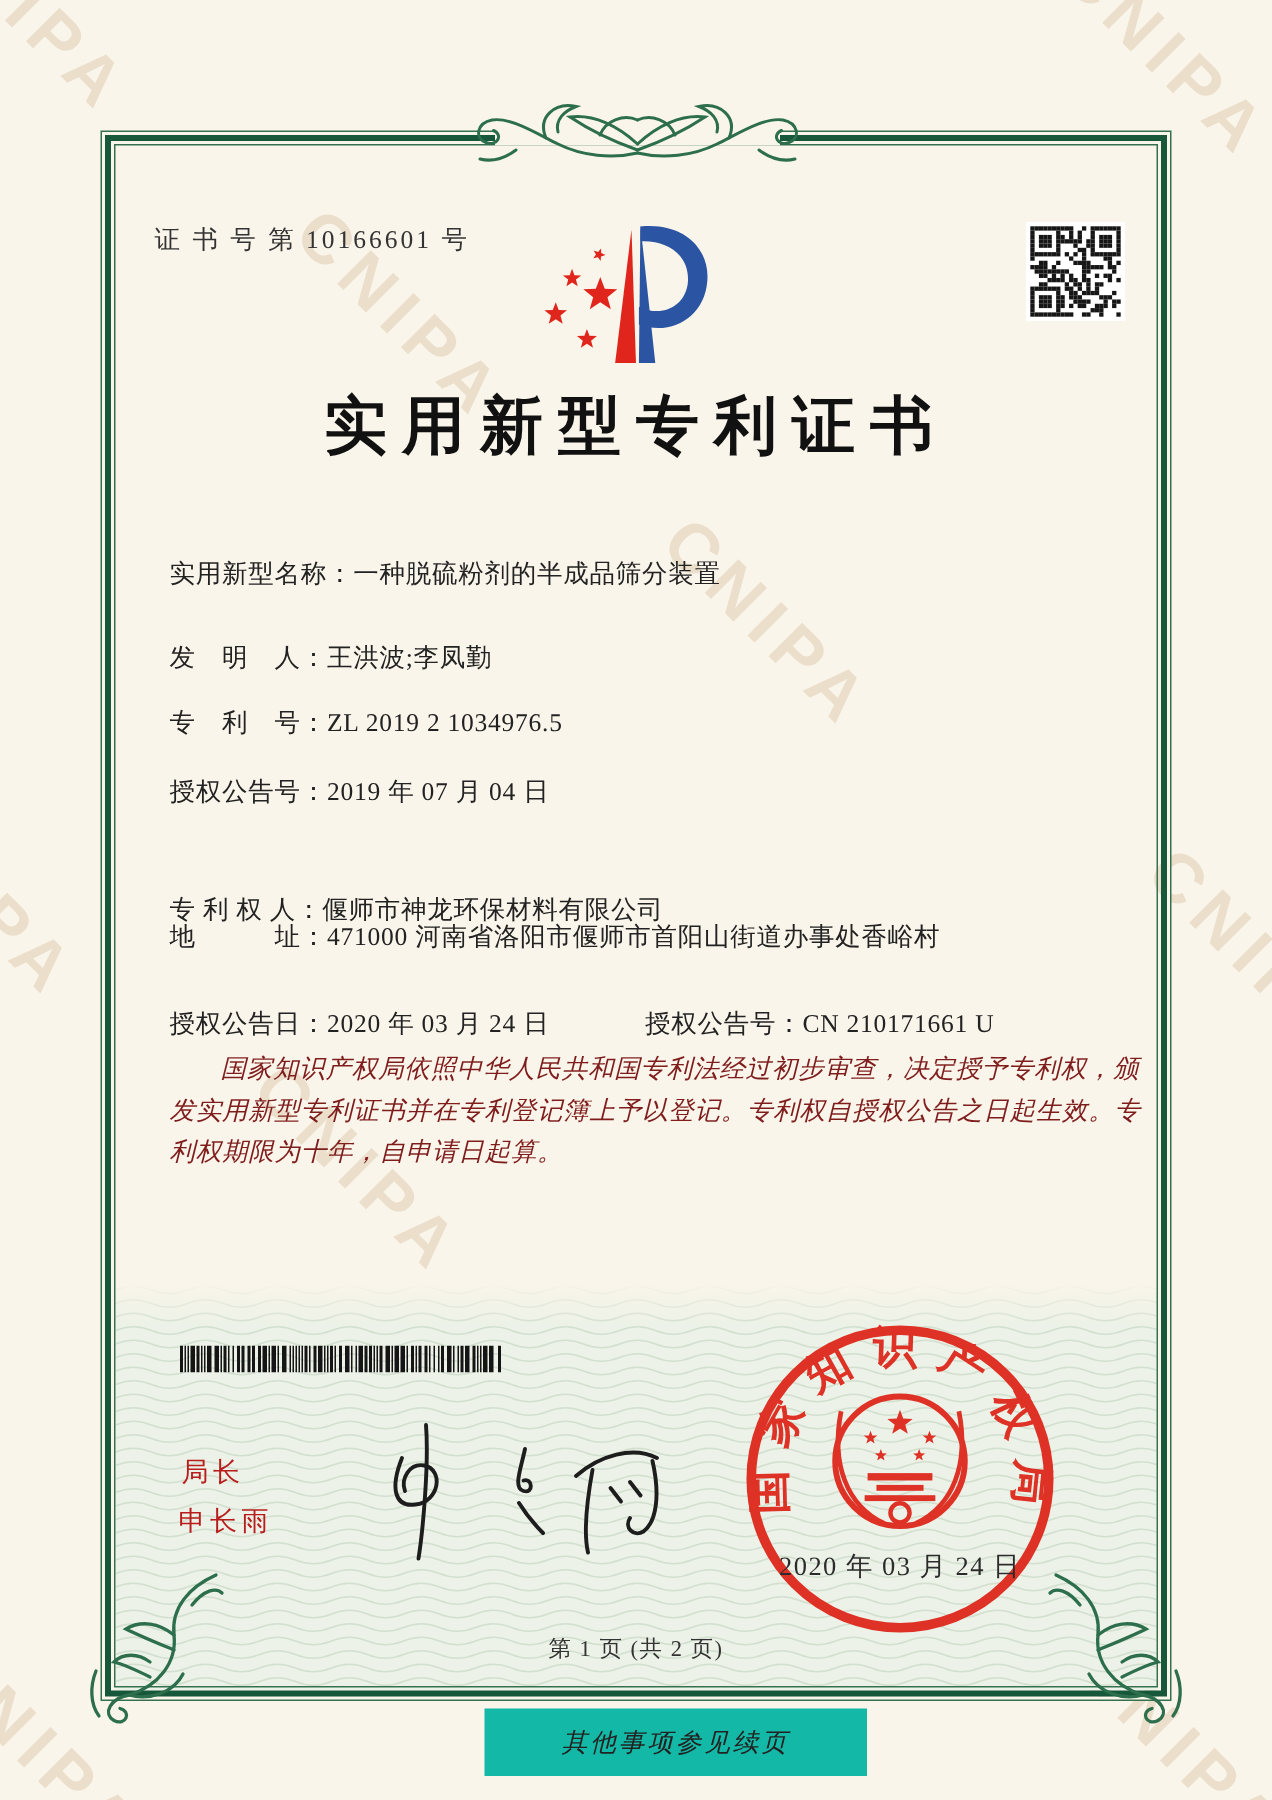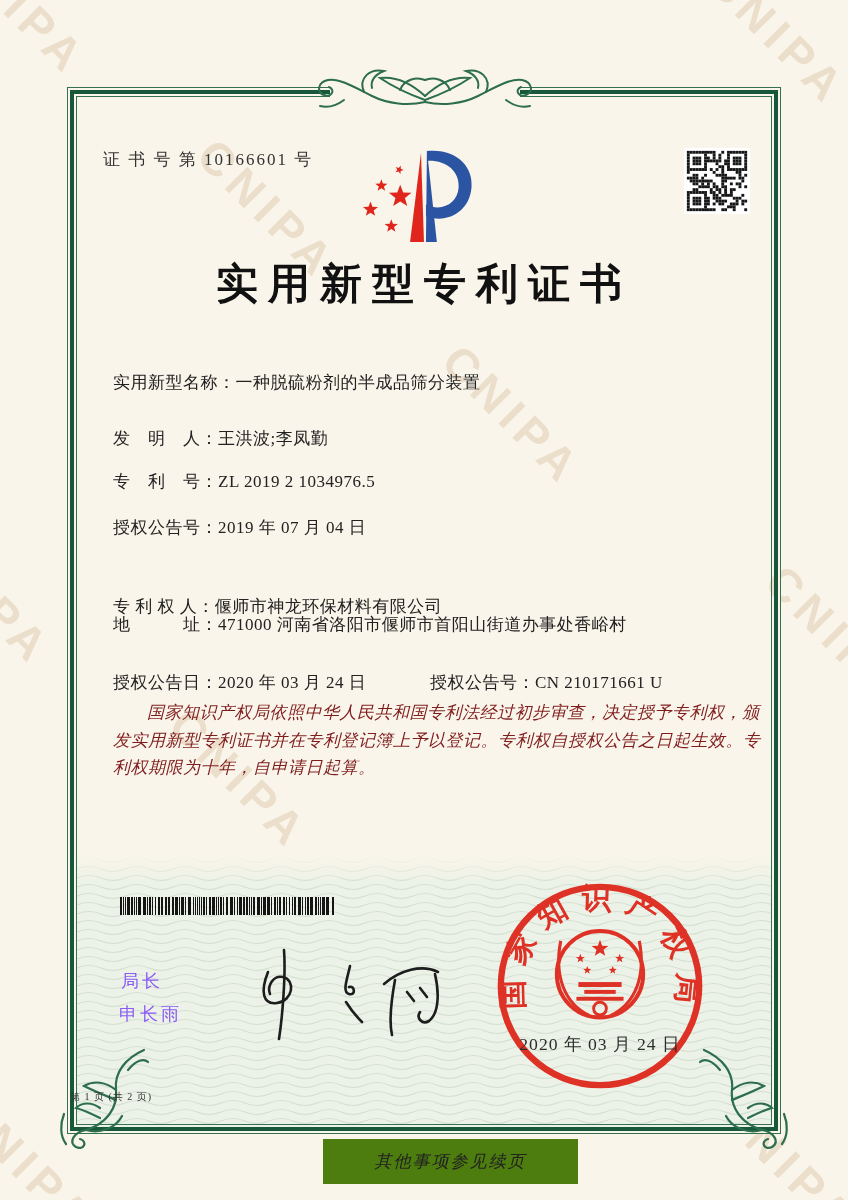--- a/index.html
+++ b/index.html
@@ -25,28 +25,28 @@
   .logo{position:absolute;z-index:3;left:356px;top:146px;}
   .qr{position:absolute;z-index:3;left:684px;top:148px;}
   .title{position:absolute;z-index:3;left:70px;top:256px;width:708px;text-align:center;
       font-size:42px;font-weight:bold;letter-spacing:10px;color:#111;}
   .field{position:absolute;z-index:3;left:113px;font-size:17px;letter-spacing:.5px;white-space:nowrap;}
   .field .pair2{position:absolute;left:317px;top:0;white-space:nowrap;font-family:Liberation Serif, serif;}
   .paras{position:absolute;z-index:3;left:113px;top:699px;width:651px;}
   .paras p{margin:0;text-indent:2em;font-size:17px;line-height:27.5px;font-style:italic;letter-spacing:.5px;color:#7f1d1d;}
   .barcode{position:absolute;z-index:3;left:120px;top:897px;}
   .signer{position:absolute;z-index:3;font-family:"Liberation Sans",sans-serif;font-size:18px;
-      letter-spacing:3px;color:#8b5cf6;}
+      letter-spacing:3px;color:#b91c1c;}
   .signer.t1{left:121px;top:969px;}
   .signer.t2{left:119px;top:1002px;}
   .signature{position:absolute;z-index:3;left:238px;top:942px;}
   .seal{position:absolute;z-index:4;left:492px;top:878px;opacity:.93;}
-  .page-num{position:absolute;z-index:3;left:70px;top:1090px;width:708px;
-      font-size:10px;letter-spacing:1px;color:#333;}
-  .footer-note{position:absolute;z-index:3;left:323px;top:1139px;width:255px;height:45px;background:#4d7c0f;
+  .page-num{position:absolute;z-index:3;left:70px;top:1090px;width:708px;text-align:center;
+      font-size:15px;letter-spacing:1px;color:#333;}
+  .footer-note{position:absolute;z-index:3;left:323px;top:1139px;width:255px;height:45px;background:#14b8a6;
       text-align:center;line-height:45px;font-size:17px;font-style:italic;letter-spacing:2px;color:#222;}
 </style>
 </head>
 <body>
 
 <div class="page">
 
   <span class="wm" style="left:-70px;top:-22px">CNIPA</span>
   <span class="wm" style="left:690px;top:8px">CNIPA</span>
   <span class="wm" style="left:180px;top:182px">CNIPA</span>

